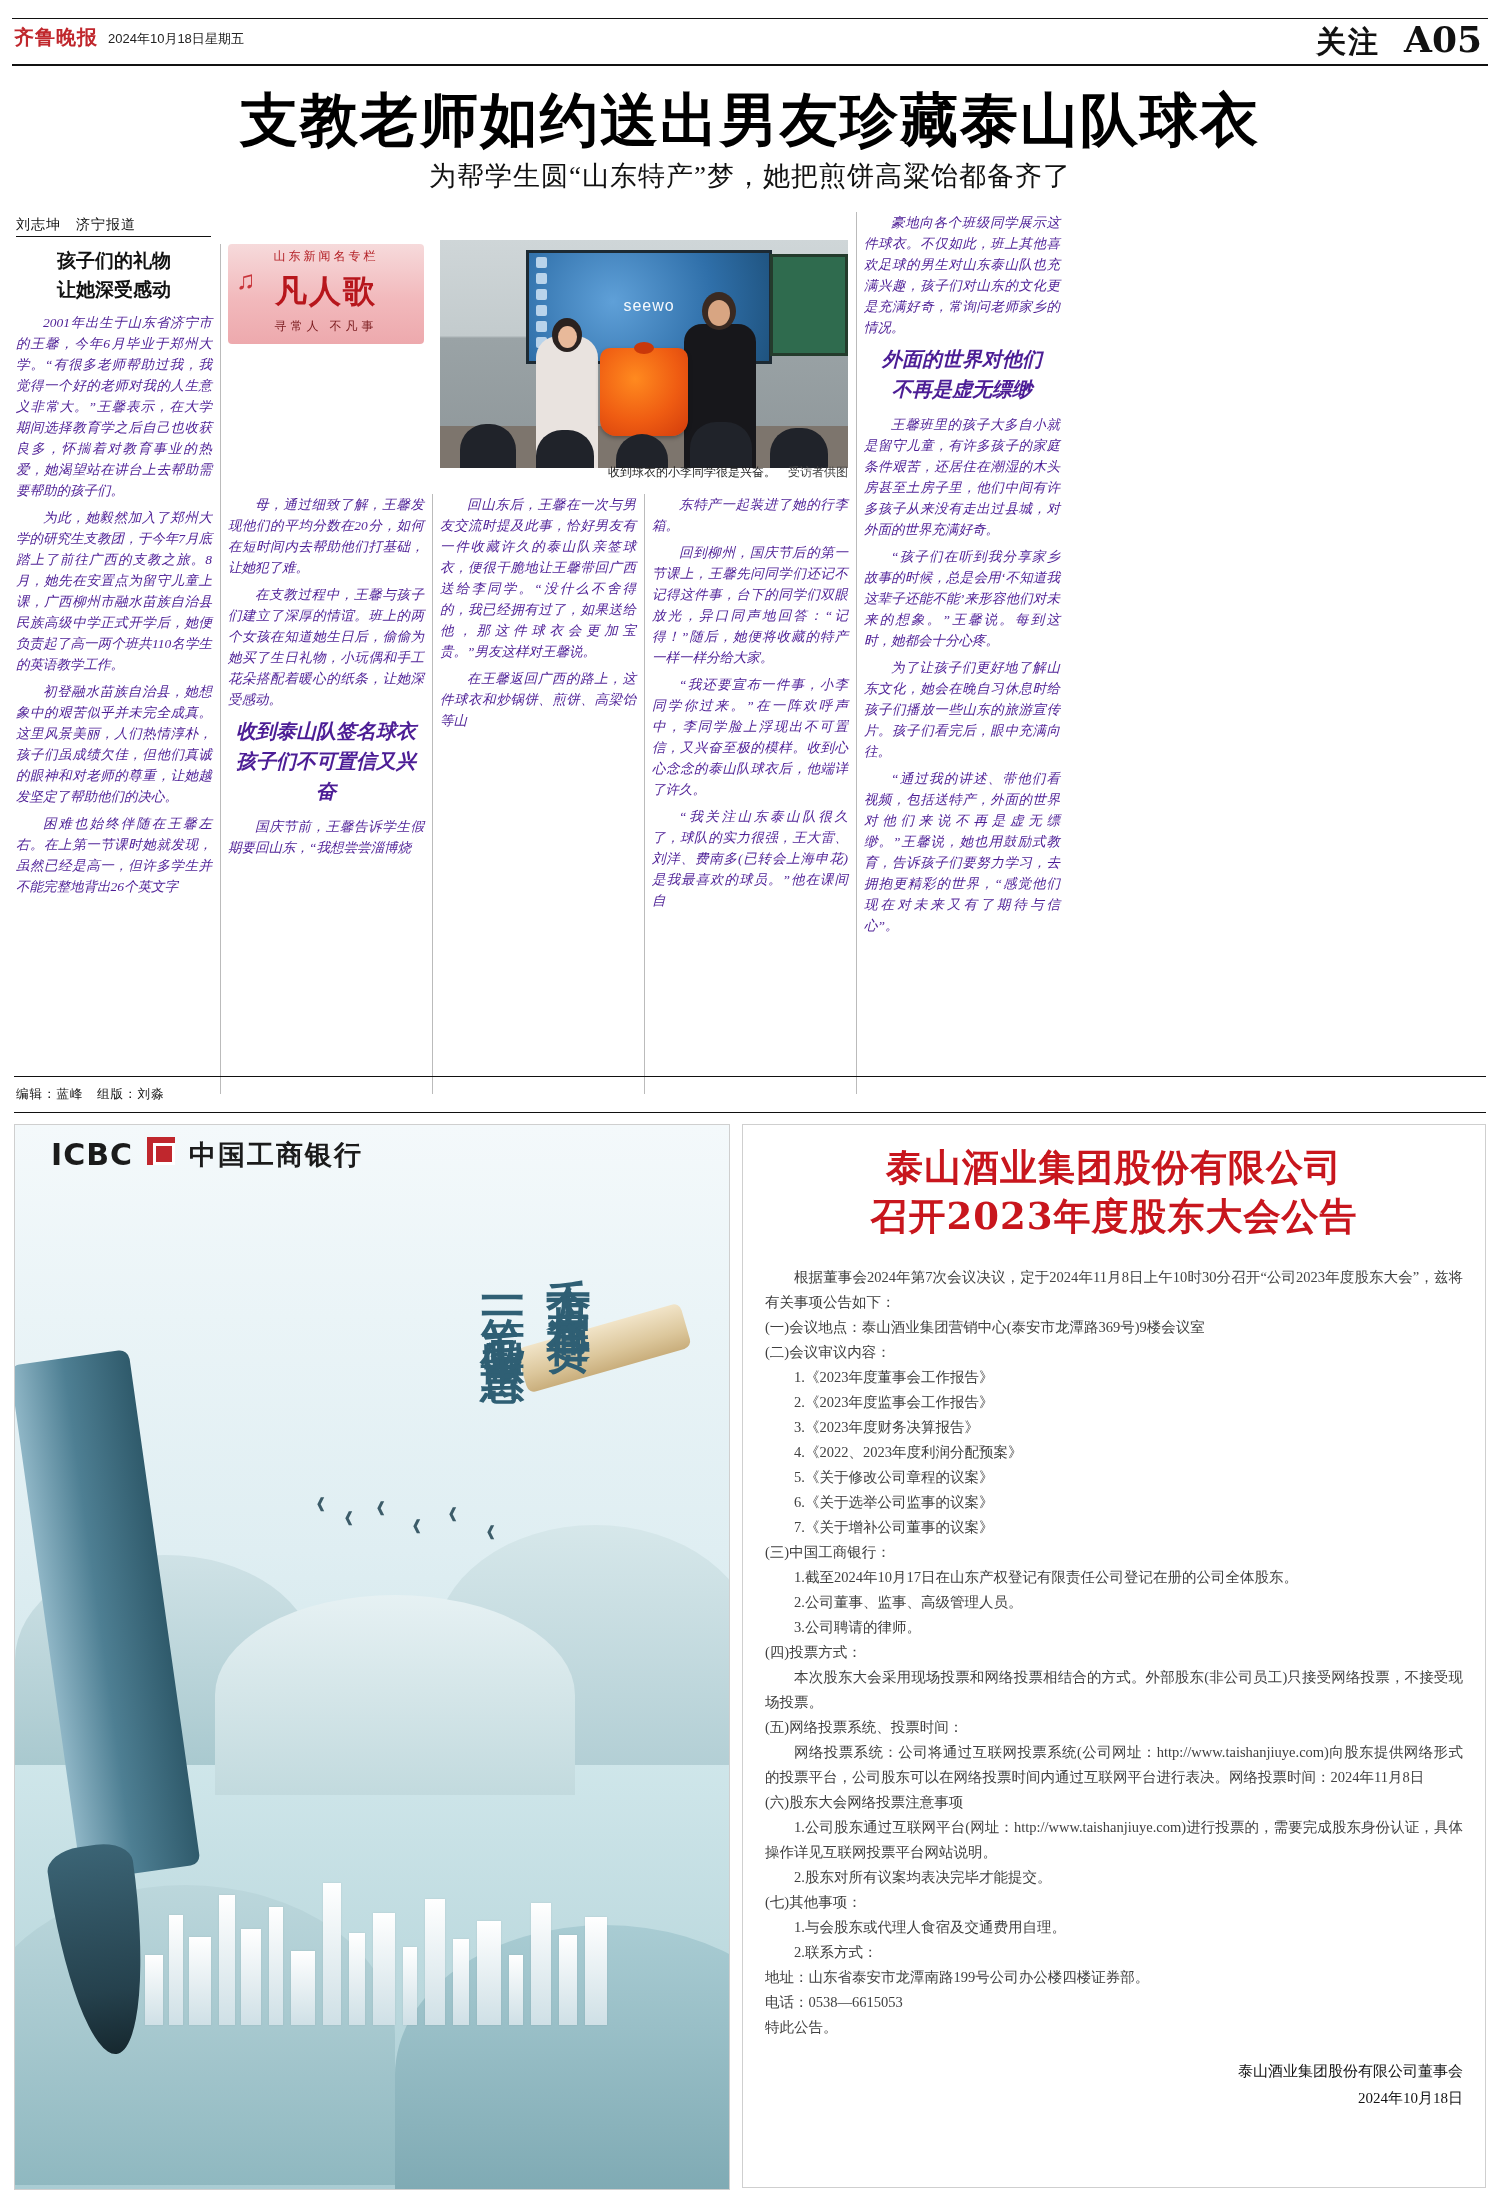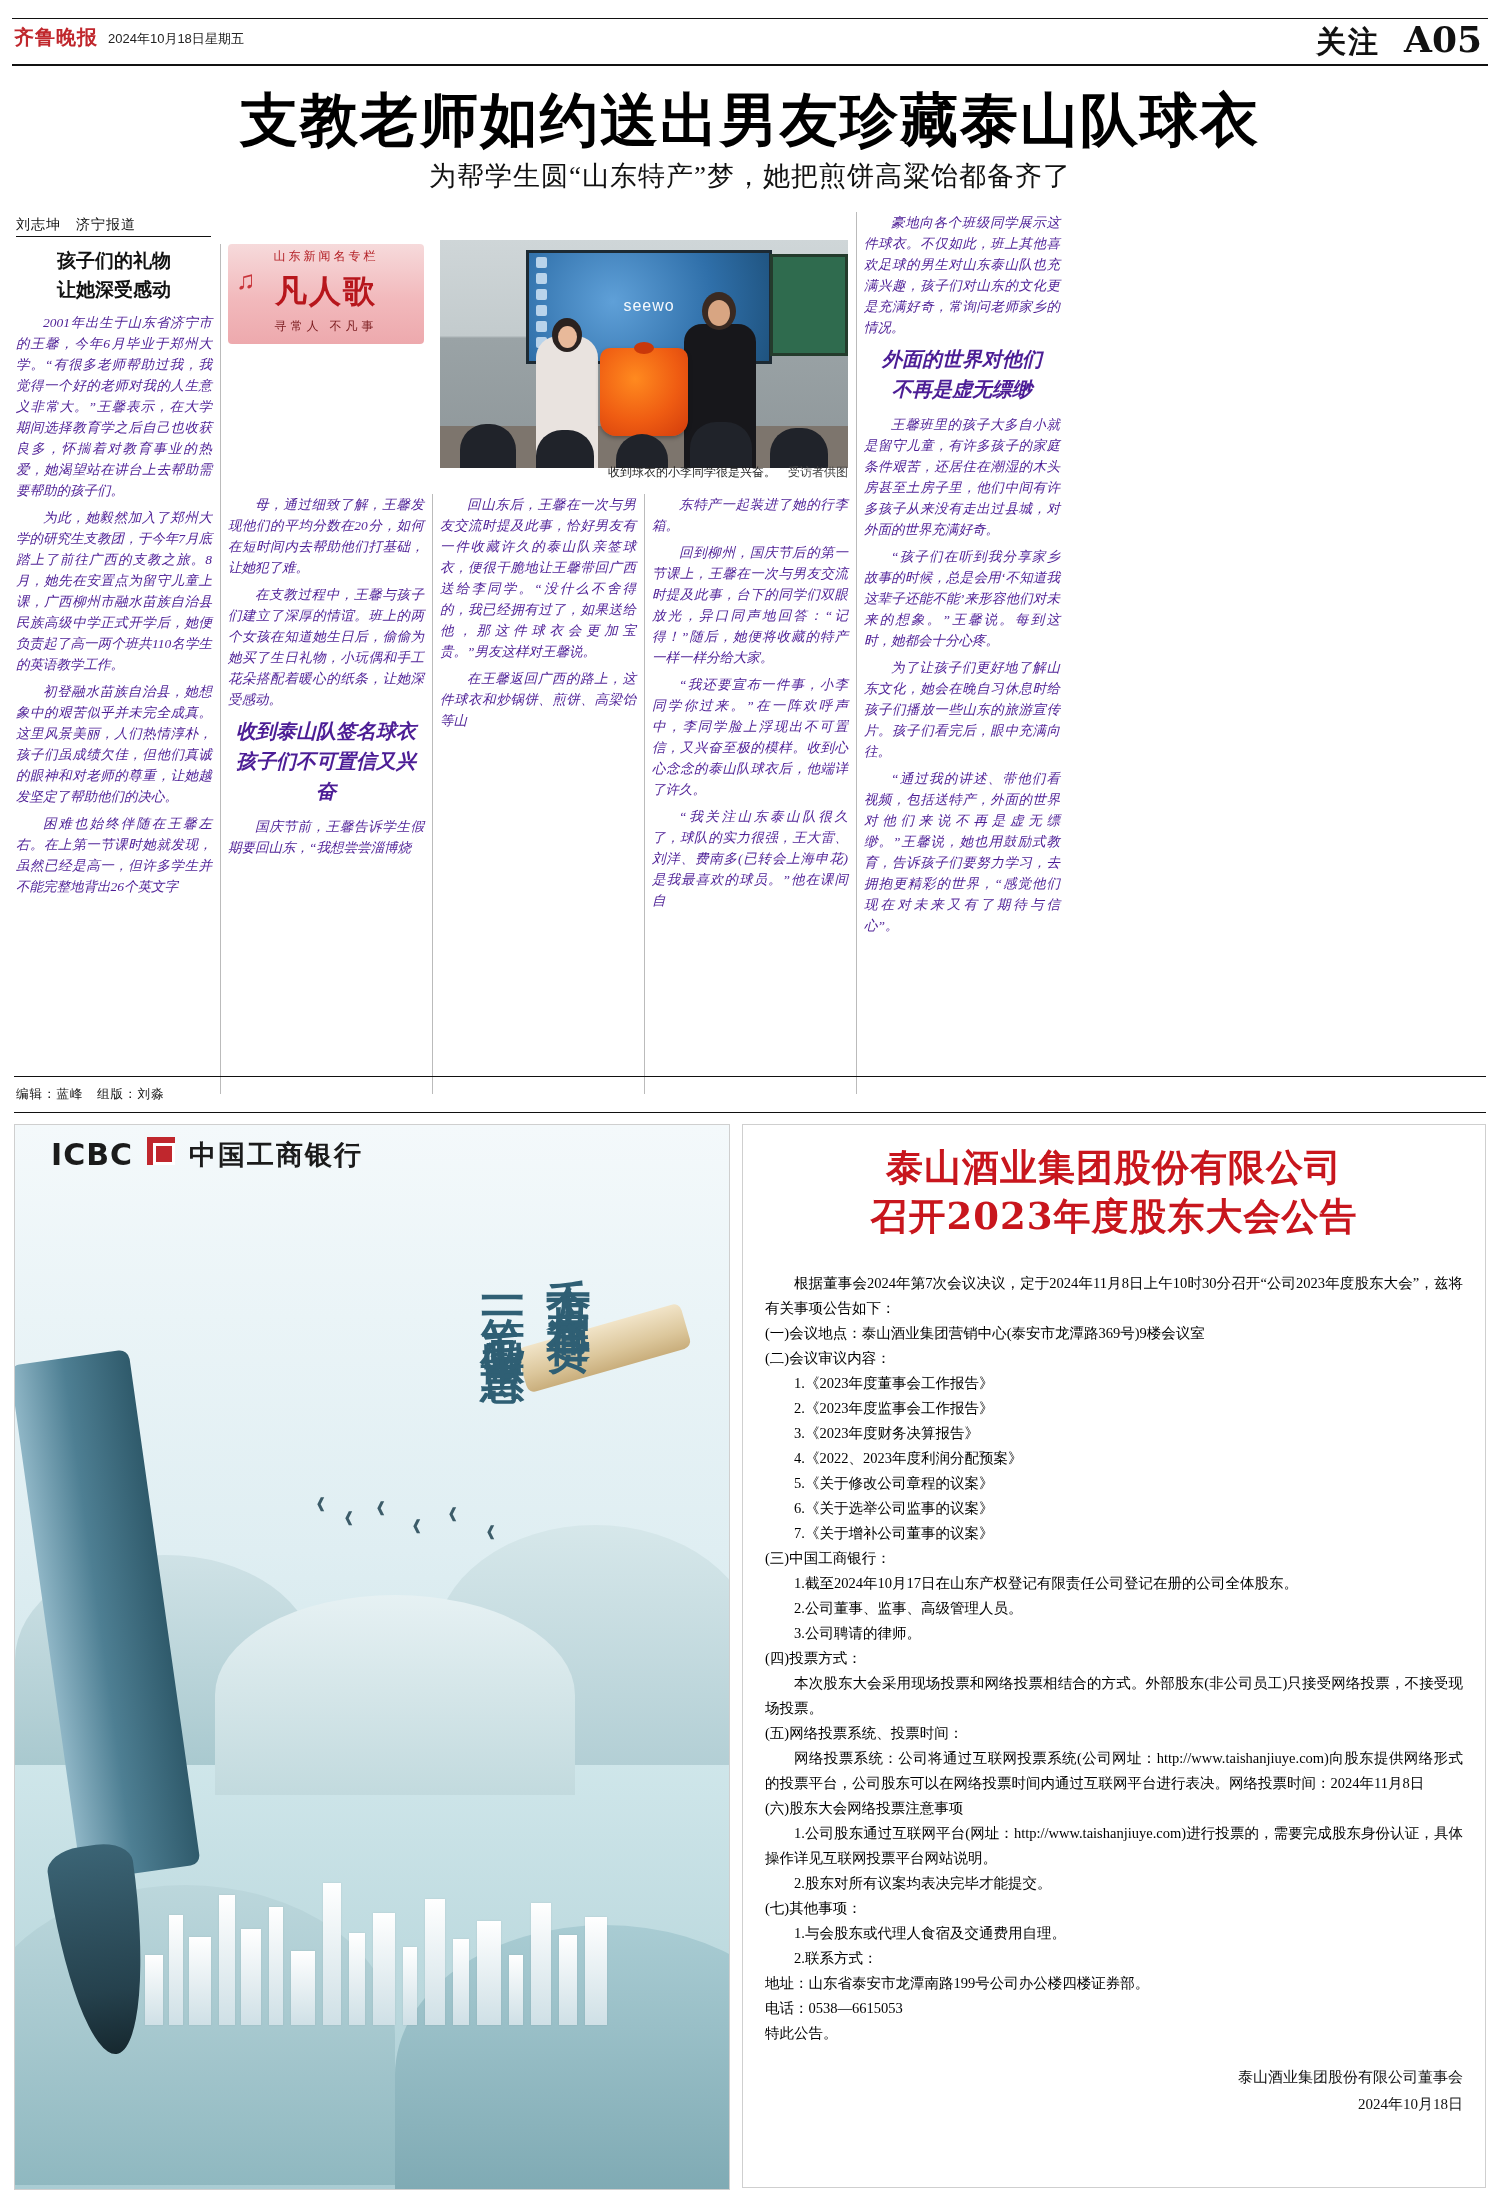--- a/index.html
+++ b/index.html
@@ -102,21 +102,21 @@
      background:linear-gradient(180deg,#f1e4c8 0%,#dcc79c 60%,#c9ae7c 100%);border-radius:8px;transform:rotate(-16deg);}
   .city{position:absolute;left:120px;top:700px;width:520px;height:200px;}
   .city i{position:absolute;bottom:0;background:linear-gradient(180deg,#ffffff 0%,#cfe0e6 100%);box-shadow:0 0 2px rgba(0,0,0,.08);}
   .mountain{position:absolute;border-radius:50% 50% 0 0;}
   .birds{position:absolute;left:300px;top:370px;width:240px;height:80px;color:#3c5c69;font-size:14px;}
   .birds span{position:absolute;}
 
   
   .ad-right{position:absolute;left:742px;top:1124px;width:744px;height:1064px;border:1px solid #cfcfcf;background:#fff;padding:18px 22px;box-sizing:border-box;}
   .notice-title{font-family:"DejaVu Serif",serif;font-weight:bold;color:#c8161d;font-size:37px;line-height:49px;text-align:center;letter-spacing:1px;}
-  .notice-body{margin-top:30px;font-size:14.5px;line-height:25px;color:#000000;text-align:justify;}
+  .notice-body{margin-top:24px;font-size:14.5px;line-height:25px;color:#404040;text-align:justify;}
   .notice-body p{margin:0;text-indent:2em;}
   .notice-body p.noind{text-indent:0;}
   .notice-sign{margin-top:18px;text-align:right;font-size:15px;line-height:27px;}
 </style>
 </head>
 <body>
 
 <div class="masthead">
   <div class="mast-rule-top"></div>
   <div class="paper-logo">齐鲁晚报</div>
@@ -196,21 +196,21 @@
   <p>国庆节前，王馨告诉学生假期要回山东，“我想尝尝淄博烧</p>
 </div>
 
 <div class="col col3">
   <p>回山东后，王馨在一次与男友交流时提及此事，恰好男友有一件收藏许久的泰山队亲签球衣，便很干脆地让王馨带回广西送给李同学。“没什么不舍得的，我已经拥有过了，如果送给他，那这件球衣会更加宝贵。”男友这样对王馨说。</p>
   <p>在王馨返回广西的路上，这件球衣和炒锅饼、煎饼、高梁饴等山</p>
 </div>
 
 <div class="col col4">
   <p>东特产一起装进了她的行李箱。</p>
-  <p>回到柳州，国庆节后的第一节课上，王馨在一次与男友交流时提及此事，台下的同学们双眼放光，异口同声地回答：“记得！”随后，她便将收藏的特产一样一样分给大家。</p>
+  <p>回到柳州，国庆节后的第一节课上，王馨先问同学们还记不记得这件事，台下的同学们双眼放光，异口同声地回答：“记得！”随后，她便将收藏的特产一样一样分给大家。</p>
   <p>“我还要宣布一件事，小李同学你过来。”在一阵欢呼声中，李同学脸上浮现出不可置信，又兴奋至极的模样。收到心心念念的泰山队球衣后，他端详了许久。</p>
   <p>“我关注山东泰山队很久了，球队的实力很强，王大雷、刘洋、费南多(已转会上海申花)是我最喜欢的球员。”他在课间自</p>
 </div>
 
 <div class="col col5">
   <p>豪地向各个班级同学展示这件球衣。不仅如此，班上其他喜欢足球的男生对山东泰山队也充满兴趣，孩子们对山东的文化更是充满好奇，常询问老师家乡的情况。</p>
   <div class="sub-title">
     <span style="white-space:pre-line">外面的世界对他们
 不再是虚无缥缈</span>
   </div>

